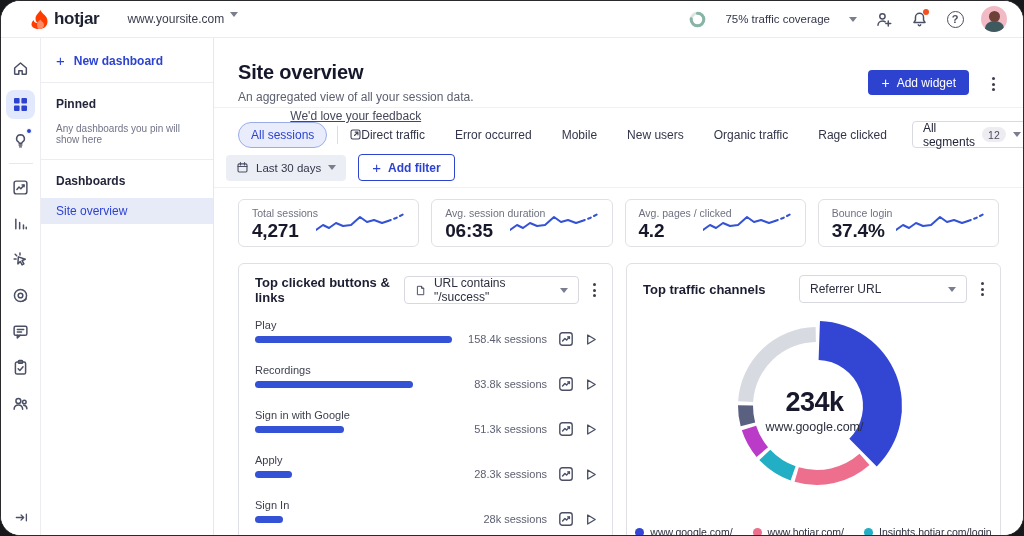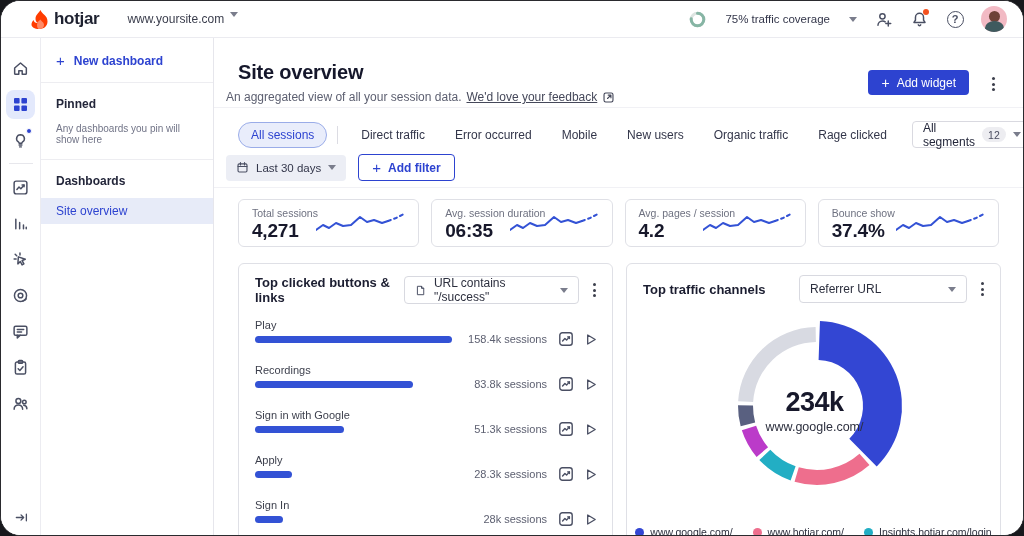--- a/index.html
+++ b/index.html
@@ -37,21 +37,21 @@
   .sb-plus { font-size:15px; font-weight:400; line-height:10px; }
   .sb-div { height:1px; background:#ededf1; }
   .sb-h { font-size:12px; font-weight:700; color:#23263a; padding:14px 0 0 15px; }
   .sb-empty { font-size:10px; color:#717487; padding:12px 8px 14px 15px; }
   .sb-item { margin-top:10px; height:26px; display:flex; align-items:center; padding-left:15px; font-size:12px; cursor:pointer; }
   .sb-item.active { background:#e7ebf8; color:#2d43d0; font-weight:500; }
 
   
   .main { position:absolute; top:37px; left:213px; right:0; bottom:0; background:#fff; overflow:hidden; }
   .page-title { position:absolute; top:23px; left:24px; font-size:20px; font-weight:700; color:#15172b; letter-spacing:-0.2px; }
-  .page-sub { position:absolute; top:52px; left:12px; font-size:12px; color:#5c5f70; display:flex; align-items:center; gap:5px; }
+  .page-sub { position:absolute; top:52px; left:24px; font-size:12px; color:#5c5f70; display:flex; align-items:center; gap:5px;flex-direction:column; }
   .feedback-link { color:#45485a; text-decoration:underline; font-weight:500; cursor:pointer; }
   .hdr-div { position:absolute; top:69px; left:0; right:0; height:1px; background:#f1f1f5; }
   .add-widget { position:absolute; top:32px; right:54px; height:25px; padding:0 13px; background:#2d43d0; color:#fff; font-size:12px; font-weight:500; border:none; border-radius:4px; display:flex; align-items:center; gap:7px; cursor:pointer; font-family:inherit; }
   .kebab { display:flex; flex-direction:column; gap:2.5px; align-items:center; cursor:pointer; padding:4px; }
   .kebab i { width:3px; height:3px; border-radius:50%; background:#3c3f4c; }
   .kebab-hdr { position:absolute; top:35px; right:24px; }
 
   
   .chip-row { position:absolute; top:83px; left:24px; display:flex; align-items:center; gap:4px; }
   .chip { height:26px; padding:0 12px; font-size:12px; color:#33364a; background:transparent; border:1px solid transparent; border-radius:14px; cursor:pointer; font-family:inherit; white-space:nowrap; }
@@ -307,30 +307,30 @@
   <div class="stat-card">
     <div class="stat-label">Avg. session duration</div>
     <div class="stat-value">06:35</div>
     <svg class="spark" width="92" height="28" viewBox="0 0 92 28">
             <polyline points="0,19 7,14 13,17 20,12 27,15 35,14 44,6 51,11 58,9 66,12 72,10" fill="none" stroke="#3352d5" stroke-width="2" stroke-linecap="round" stroke-linejoin="round"></polyline>
             <polyline points="72,10 80,7 88,3" fill="none" stroke="#3352d5" stroke-width="2" stroke-linecap="round" stroke-linejoin="round" stroke-dasharray="3 3.5"></polyline>
           </svg>
   </div>
 
   <div class="stat-card">
-    <div class="stat-label">Avg. pages / session</div>
+    <div class="stat-label">Avg. pages / clicked</div>
     <div class="stat-value">4.2</div>
     <svg class="spark" width="92" height="28" viewBox="0 0 92 28">
             <polyline points="0,19 7,14 13,17 20,12 27,15 35,14 44,6 51,11 58,9 66,12 72,10" fill="none" stroke="#3352d5" stroke-width="2" stroke-linecap="round" stroke-linejoin="round"></polyline>
             <polyline points="72,10 80,7 88,3" fill="none" stroke="#3352d5" stroke-width="2" stroke-linecap="round" stroke-linejoin="round" stroke-dasharray="3 3.5"></polyline>
           </svg>
   </div>
 
   <div class="stat-card">
-    <div class="stat-label">Bounce show</div>
+    <div class="stat-label">Bounce login</div>
     <div class="stat-value">37.4%</div>
     <svg class="spark" width="92" height="28" viewBox="0 0 92 28">
             <polyline points="0,19 7,14 13,17 20,12 27,15 35,14 44,6 51,11 58,9 66,12 72,10" fill="none" stroke="#3352d5" stroke-width="2" stroke-linecap="round" stroke-linejoin="round"></polyline>
             <polyline points="72,10 80,7 88,3" fill="none" stroke="#3352d5" stroke-width="2" stroke-linecap="round" stroke-linejoin="round" stroke-dasharray="3 3.5"></polyline>
           </svg>
   </div>
 </div>
 
     <div class="card card-clicked">
       <div class="card-head">

